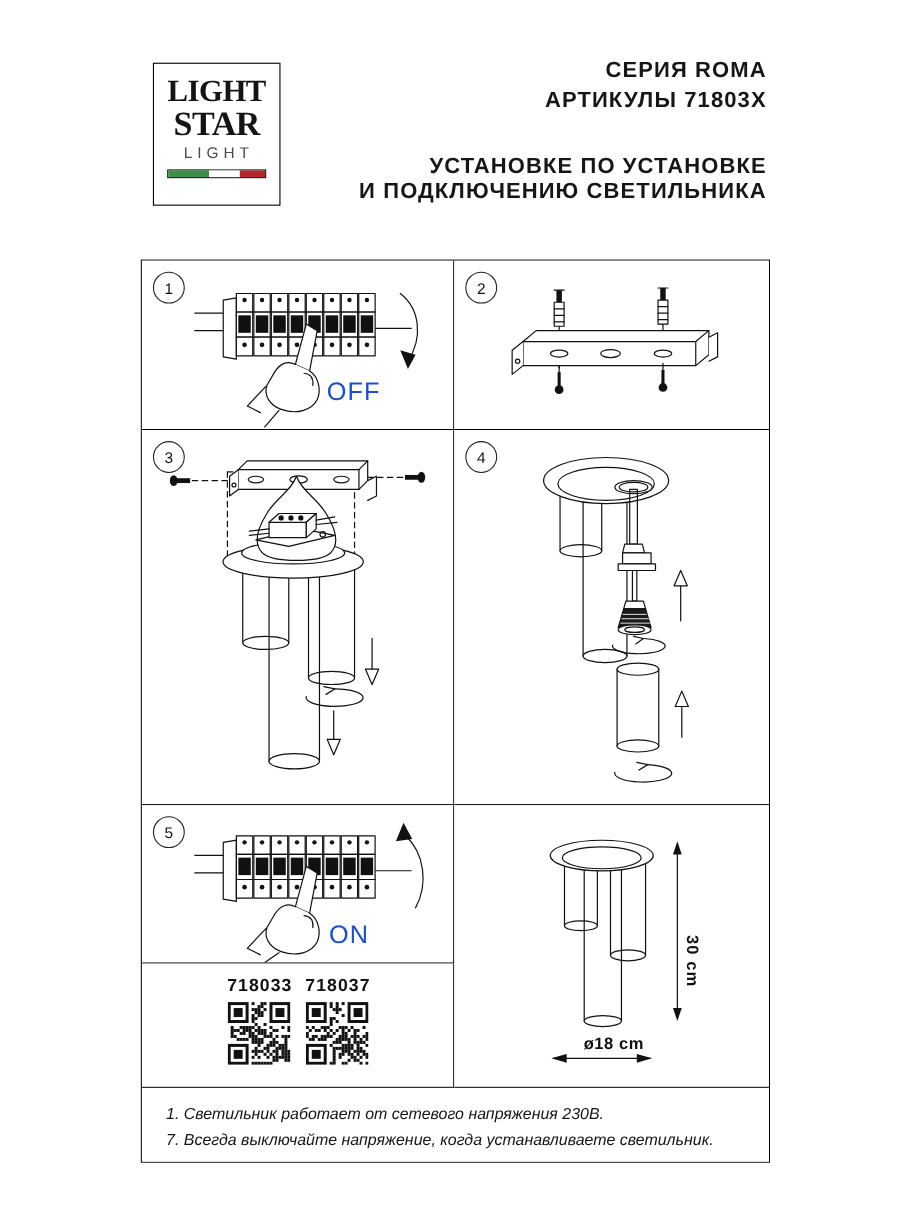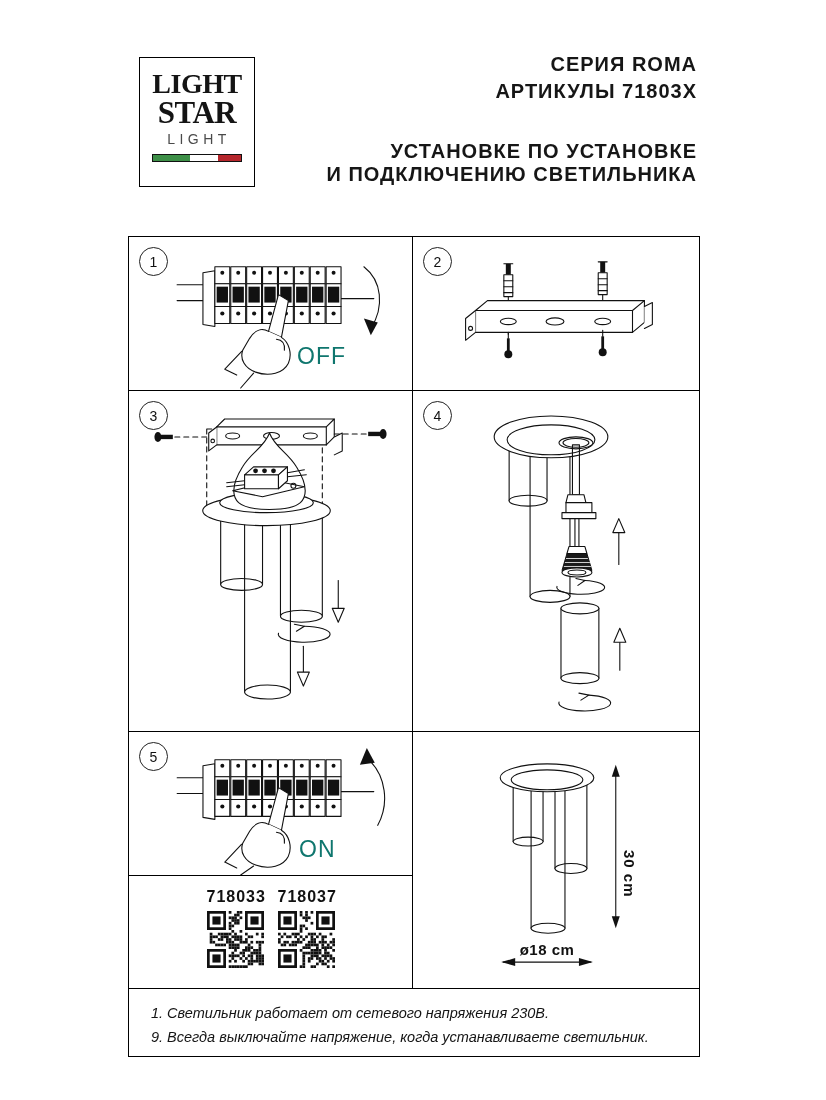--- a/index.html
+++ b/index.html
@@ -37,32 +37,32 @@
   .cdim{left:284px;top:495px;width:286px;height:257px;}
   .cfoot{left:0;top:752px;width:570px;height:67px;font-style:italic;}
   .badge{position:absolute;left:10px;top:10px;width:27px;height:27px;border:1.3px solid #222;
          border-radius:50%;display:flex;align-items:center;justify-content:center;
          font-size:14px;font-weight:500;background:#fff;z-index:3;}
   .draw{position:absolute;left:0;top:0;width:100%;height:100%;}
   .ln{fill:none;stroke:#111;stroke-width:1.1;stroke-linecap:round;stroke-linejoin:round;}
   .w{fill:#fff;}
   .fl{fill:#111;stroke:none;}
   .dash{stroke-dasharray:5 4;}
-  .switch-label{position:absolute;font-size:23px;font-weight:500;letter-spacing:1px;color:#0f766e;z-index:3;}
+  .switch-label{position:absolute;font-size:23px;font-weight:500;letter-spacing:1px;color:#1d4ed8;z-index:3;}
   .lbl-off{left:168px;top:106px;}
   .lbl-on{left:170px;top:104px;text-align:center;}
   
   .qr-wrap{position:absolute;left:0;top:12px;width:100%;display:flex;justify-content:center;gap:14px;}
   .qr-col{width:57px;text-align:right;}
   .qr-code-label{font-size:16px;font-weight:700;letter-spacing:1px;margin-bottom:5px;}
   .qr{width:57px;height:57px;display:block;background:#fff;}
   
   .dim-v{position:absolute;left:225px;top:118px;transform:rotate(90deg);transform-origin:0 0;
          font-size:15px;font-weight:700;letter-spacing:1px;white-space:nowrap;z-index:3;}
-  .dim-h{position:absolute;left:99px;top:209px;width:70px;text-align:center;
+  .dim-h{position:absolute;left:110px;top:209px;width:70px;text-align:center;
          font-size:15px;font-weight:700;letter-spacing:.5px;z-index:3;}
   
   .notes{padding:12px 0 0 22px;font-size:14.5px;line-height:24px;color:#141414;}
 </style>
 </head>
 <body>
 
 <div class="page">
 
   <div class="logo">
@@ -665,18 +665,18 @@
           <polygon points="180,231 166,227 166,235" class="fl"></polygon>
         </g>
       </svg>
       <span class="dim-v">30 cm</span>
       <span class="dim-h">ø18 cm</span>
     </div>
 
     <div class="cell cfoot">
       <div class="notes">
         <div>1. Светильник работает от сетевого напряжения 230В.</div>
-        <div>9. Всегда выключайте напряжение, когда устанавливаете светильник.</div>
+        <div>7. Всегда выключайте напряжение, когда устанавливаете светильник.</div>
       </div>
     </div>
 
   </div>
 </div>
 
 </body></html>

